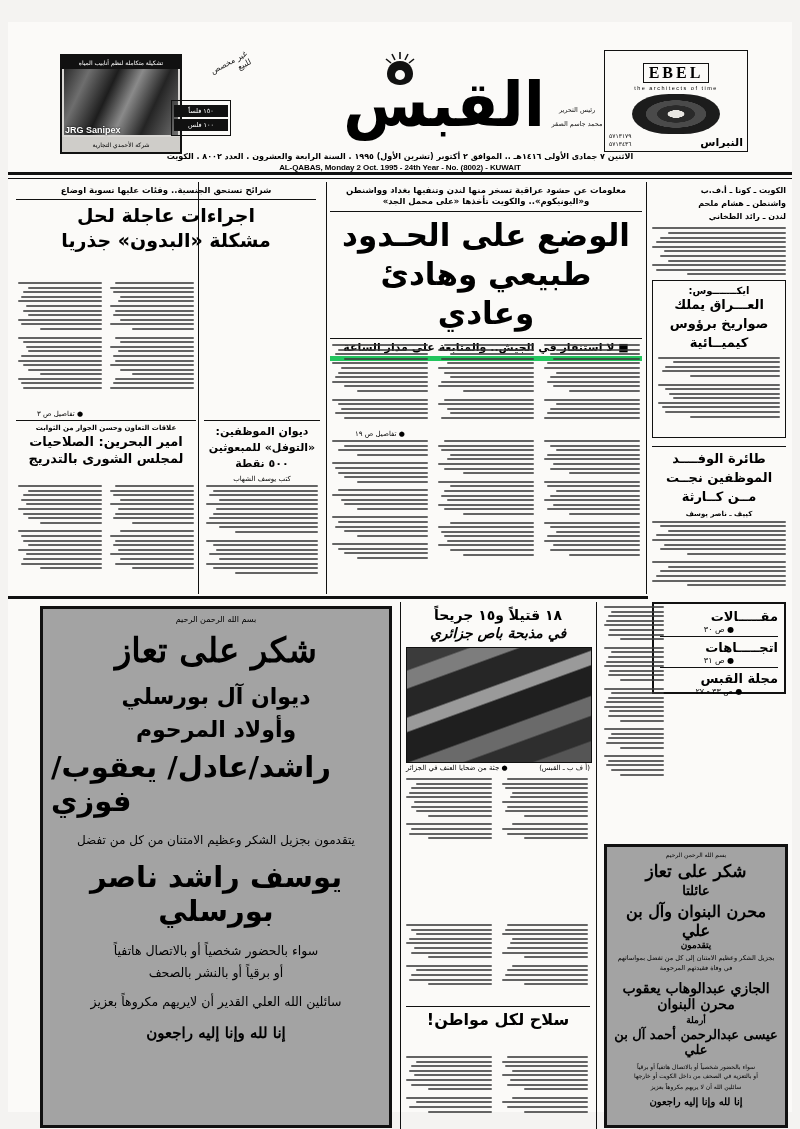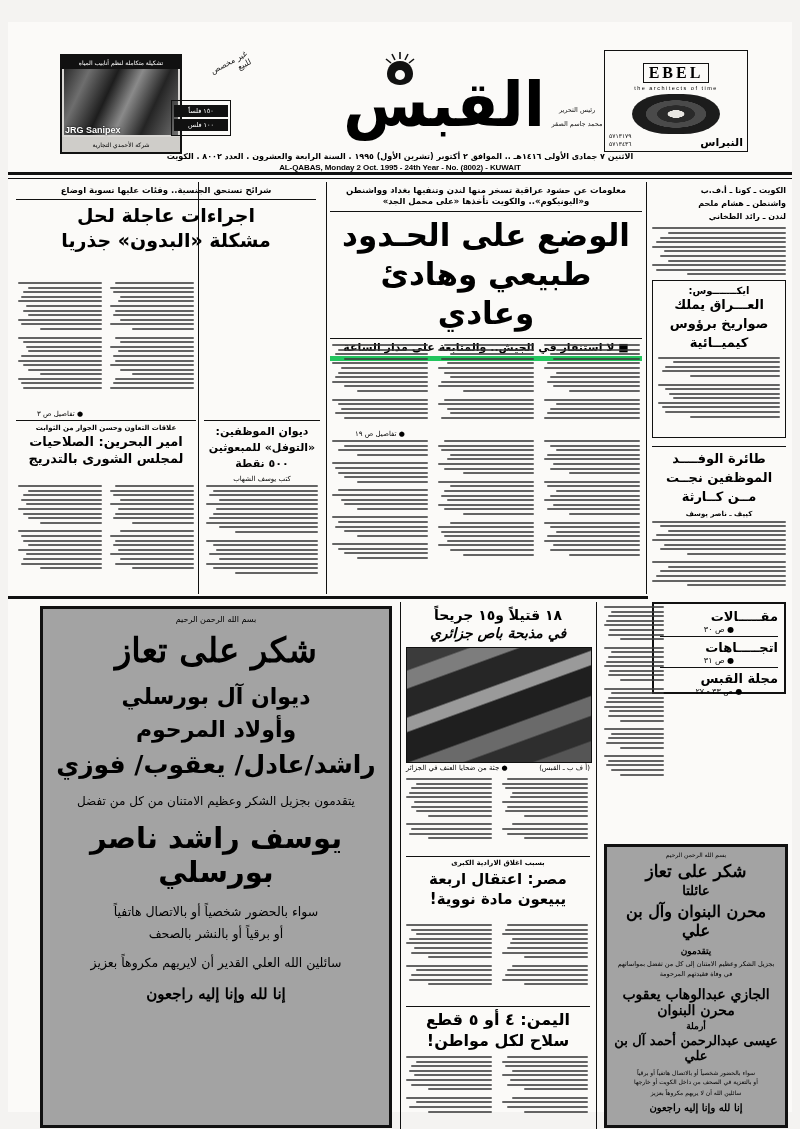--- a/index.html
+++ b/index.html
@@ -147,21 +147,21 @@
     border:2px solid #111;background:#a3a3a3;box-sizing:border-box;
   }
   .adbox .inner{border:1px solid #111;height:100%;box-sizing:border-box;padding:6px 8px;}
   .bism{font-size:8px;text-align:center;}
   .calig{
     text-align:center;font-weight:bold;
     font-family:"DejaVu Serif","Liberation Serif",serif;
   }
   .ad-l1{font-size:34px;letter-spacing:-1px;}
   .ad-l2{font-size:22px;font-weight:bold;text-align:center;line-height:1.5;}
-  .ad-l3{font-size:25px;font-weight:bold;text-align:center;letter-spacing:-.5px;}
+  .ad-l3{font-size:29px;font-weight:bold;text-align:left;letter-spacing:-.5px;}
   .ad-body{font-size:12px;text-align:center;line-height:1.7;}
   .ad-name{font-size:29px;font-weight:bold;text-align:center;letter-spacing:-1px;}
   .ad-fine{font-size:12.5px;text-align:center;line-height:1.7;}
   .ad-close{font-size:15px;text-align:center;font-family:"DejaVu Serif",serif;}
   
   .indexbox{border:2px solid #111;padding:4px 6px;box-sizing:border-box;}
   .idx-row{display:flex;justify-content:space-between;align-items:center;
     font-size:13px;font-weight:bold;padding:1px 0;}
   .idx-pg{font-size:8px;font-weight:normal;}
   .idx-sep{border-top:1px solid #111;margin:2px 0;}
@@ -672,26 +672,20 @@
       <div class="tline s2"></div>
         <div class="tline s4"></div>
         <div class="tline s5"></div>
       <div class="tline gap"></div>
       <div class="tline s3"></div>
         <div class="tline s1"></div>
         <div class="tline s2"></div>
       <div class="tline s5"></div>
     </div>
 
-    <div style="position:absolute;left:398px;top:834px;width:184px;">
-      <div style="border-top:1px solid #111;margin-bottom:2px;"></div>
-      <div class="smallkick ar">بسبب اغلاق الارادية الكبرى</div>
-      <div class="colhead ar" style="font-size:15px;margin-top:3px;">مصر: اعتقال اربعة</div>
-      <div class="colhead ar" style="font-size:15px;">يبيعون مادة نووية!</div>
-    </div>
     <div class="body-col" style="position:absolute;left:398px;top:902px;width:86px;height:74px;">
       <div class="tline s1"></div>
         <div class="tline s2"></div>
         <div class="tline s3"></div>
       <div class="tline s4"></div>
         <div class="tline s1"></div>
         <div class="tline s6"></div>
       <div class="tline s2"></div>
         <div class="tline s5"></div>
         <div class="tline gap"></div>
@@ -713,21 +707,20 @@
         <div class="tline gap"></div>
       <div class="tline s3"></div>
         <div class="tline s2"></div>
         <div class="tline s4"></div>
       <div class="tline s1"></div>
         <div class="tline s5"></div>
     </div>
 
     <div style="position:absolute;left:398px;top:984px;width:184px;">
       <div style="border-top:1px solid #111;margin-bottom:3px;"></div>
-      <div class="colhead ar" style="font-size:16px;">اليمن: ٤ أو ٥ قطع</div>
       <div class="colhead ar" style="font-size:16px;">سلاح لكل مواطن!</div>
     </div>
     <div class="body-col" style="position:absolute;left:398px;top:1034px;width:86px;height:70px;">
       <div class="tline s1"></div>
         <div class="tline s3"></div>
         <div class="tline s2"></div>
       <div class="tline s4"></div>
         <div class="tline s6"></div>
         <div class="tline s1"></div>
       <div class="tline s2"></div>
@@ -794,21 +787,21 @@
       <div class="tline s3"></div>
         <div class="tline s5"></div>
     </div>
 
     <div class="adbox" style="position:absolute;left:596px;top:822px;width:184px;height:284px;">
       <div class="inner" style="padding:4px 6px;">
         <div class="bism ar ctr" style="font-size:6px;">بسم الله الرحمن الرحيم</div>
         <div class="calig ar" style="font-size:17px;margin-top:3px;">شكر على تعاز</div>
         <div class="calig ar" style="font-size:13px;margin-top:2px;">عائلتا</div>
         <div class="calig ar" style="font-size:16px;margin-top:4px;">محرن البنوان وآل بن علي</div>
-        <div class="calig ar" style="font-size:9px;margin-top:6px;text-align:center;">يتقدمون</div>
+        <div class="calig ar" style="font-size:9px;text-align:center;">يتقدمون</div>
         <div class="ar ctr" style="font-size:6.5px;margin-top:4px;line-height:1.5;">بجزيل الشكر وعظيم الامتنان إلى كل من تفضل بمواساتهم</div>
         <div class="ar ctr" style="font-size:6.5px;line-height:1.5;">في وفاة فقيدتهم المرحومة</div>
         <div class="calig ar" style="font-size:14px;margin-top:6px;letter-spacing:-.5px;">الجازي عبدالوهاب يعقوب محرن البنوان</div>
         <div class="calig ar" style="font-size:9px;margin-top:3px;">أرملة</div>
         <div class="calig ar" style="font-size:13px;margin-top:2px;">عيسى عبدالرحمن أحمد آل بن علي</div>
         <div class="ar ctr" style="font-size:6px;margin-top:5px;line-height:1.5;">سواء بالحضور شخصياً أو بالاتصال هاتفياً أو برقياً</div>
         <div class="ar ctr" style="font-size:6px;line-height:1.5;">أو بالتعزية في الصحف من داخل الكويت أو خارجها</div>
         <div class="ar ctr" style="font-size:6px;margin-top:2px;line-height:1.5;">سائلين الله أن لا يريهم مكروهاً بعزيز</div>
         <div class="calig ar" style="font-size:10px;margin-top:5px;">إنا لله وإنا إليه راجعون</div>
       </div>

